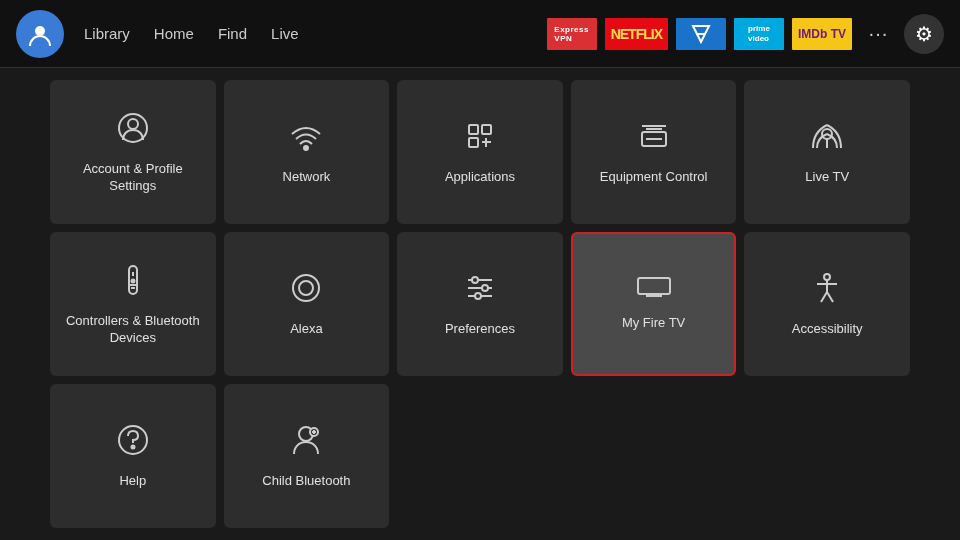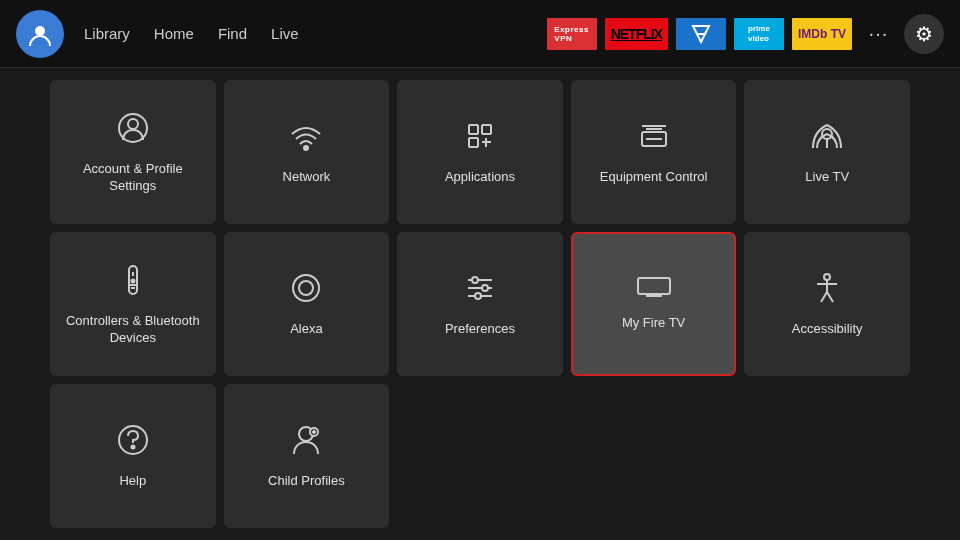--- a/index.html
+++ b/index.html
@@ -53,21 +53,21 @@
       border-radius: 1px;
       display: flex;
       align-items: center;
       justify-content: center;
       padding: 0 6px;
       font-size: 11px;
       font-weight: bold;
       min-width: 50px;
     }
     .badge-expressvpn { background: #da3033; color: white; font-size: 9px; }
-    .badge-netflix { background: #e50914; color: #000000; font-size: 14px; font-weight: 900; letter-spacing: -1px; text-decoration: underline; }
+    .badge-netflix { background: #e50914; color: #fde047; font-size: 14px; font-weight: 900; letter-spacing: -1px; }
     .badge-freeveelite { background: #1a73c8; color: white; font-size: 10px; }
     .badge-prime { background: #00a8e0; color: white; font-size: 9px; }
     .badge-imdb { background: #f5c518; color: #701a75; font-size: 12px; font-weight: 700; }
     .badge-youtube { background: #ff0000; color: white; font-size: 11px; }
     .nav-more {
       width: 36px;
       height: 36px;
       border-radius: 4px;
       display: flex;
       align-items: center;
@@ -306,16 +306,16 @@
   <div class="grid-cell">
     <span class="cell-icon">
       <svg width="36" height="36" viewBox="0 0 36 36" fill="none" stroke="#ccc" stroke-width="2">
         <circle cx="18" cy="12" r="7"></circle>
         <path d="M6 32 C6 25 11 20 18 20 C25 20 30 25 30 32"></path>
         <circle cx="26" cy="10" r="4" fill="#2d2d2d" stroke="#ccc"></circle>
         <line x1="24" y1="10" x2="28" y2="10"></line>
         <line x1="26" y1="8" x2="26" y2="12"></line>
       </svg>
     </span>
-    <span class="cell-label">Child Profiles</span>
+    <span class="cell-label">Child Bluetooth</span>
   </div>
 
 </main>
 
 </body></html>

